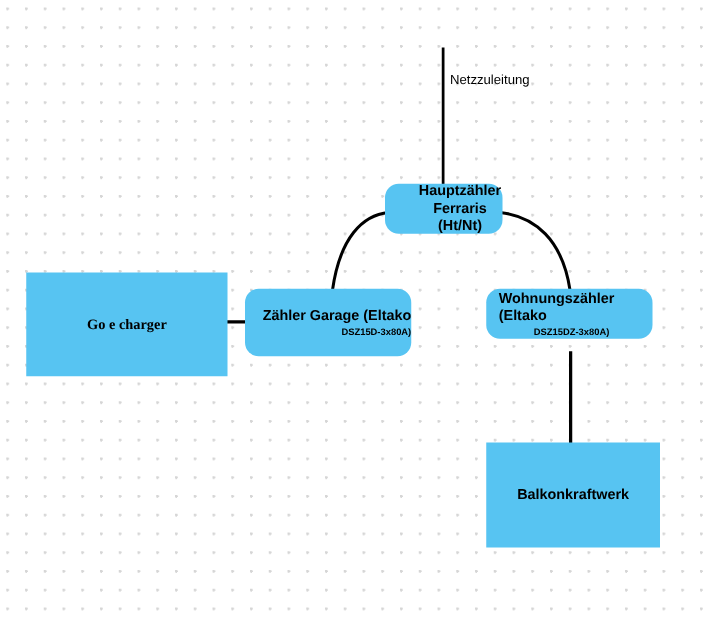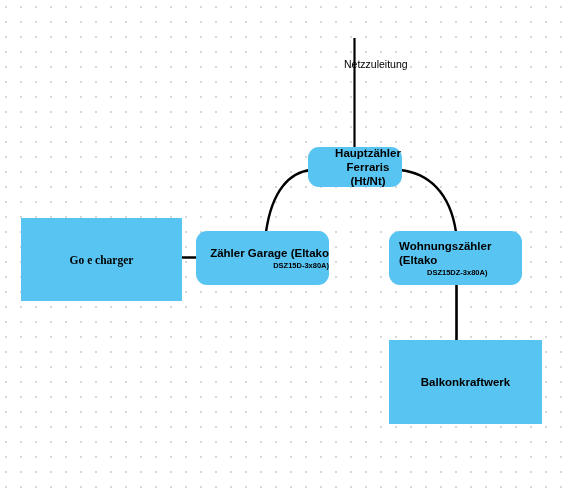--- a/index.html
+++ b/index.html
@@ -74,31 +74,31 @@
     color: #000000;
   }
   
   #node-hauptzaehler {
     left: 308px; top: 147px; width: 94px; height: 40px;
   }
   #node-zaehler-garage {
     left: 196px; top: 231px; width: 133px; height: 54px; align-items: flex-end;
   }
   #node-wohnungszaehler {
-    left: 389px; top: 231px; width: 133px; height: 54px;
+    left: 389px; top: 231px; width: 133px; height: 40px;
   }
   #node-goe-charger {
     left: 21px; top: 218px; width: 161px; height: 83px; font-family: Liberation Serif, serif;
   }
   #node-balkonkraftwerk {
-    left: 389px; top: 340px; width: 153px; height: 84px;
+    left: 389px; top: 354px; width: 139px; height: 84px;
   }
   #label-netzzuleitung {
     position: absolute;
-    left: 344px;
+    left: 360px;
     top: 58px;
   }
 </style>
 </head>
 <body>
 
 <div id="canvas">
 
   <svg id="edges" viewBox="0 0 568 500" xmlns="http://www.w3.org/2000/svg">
 

